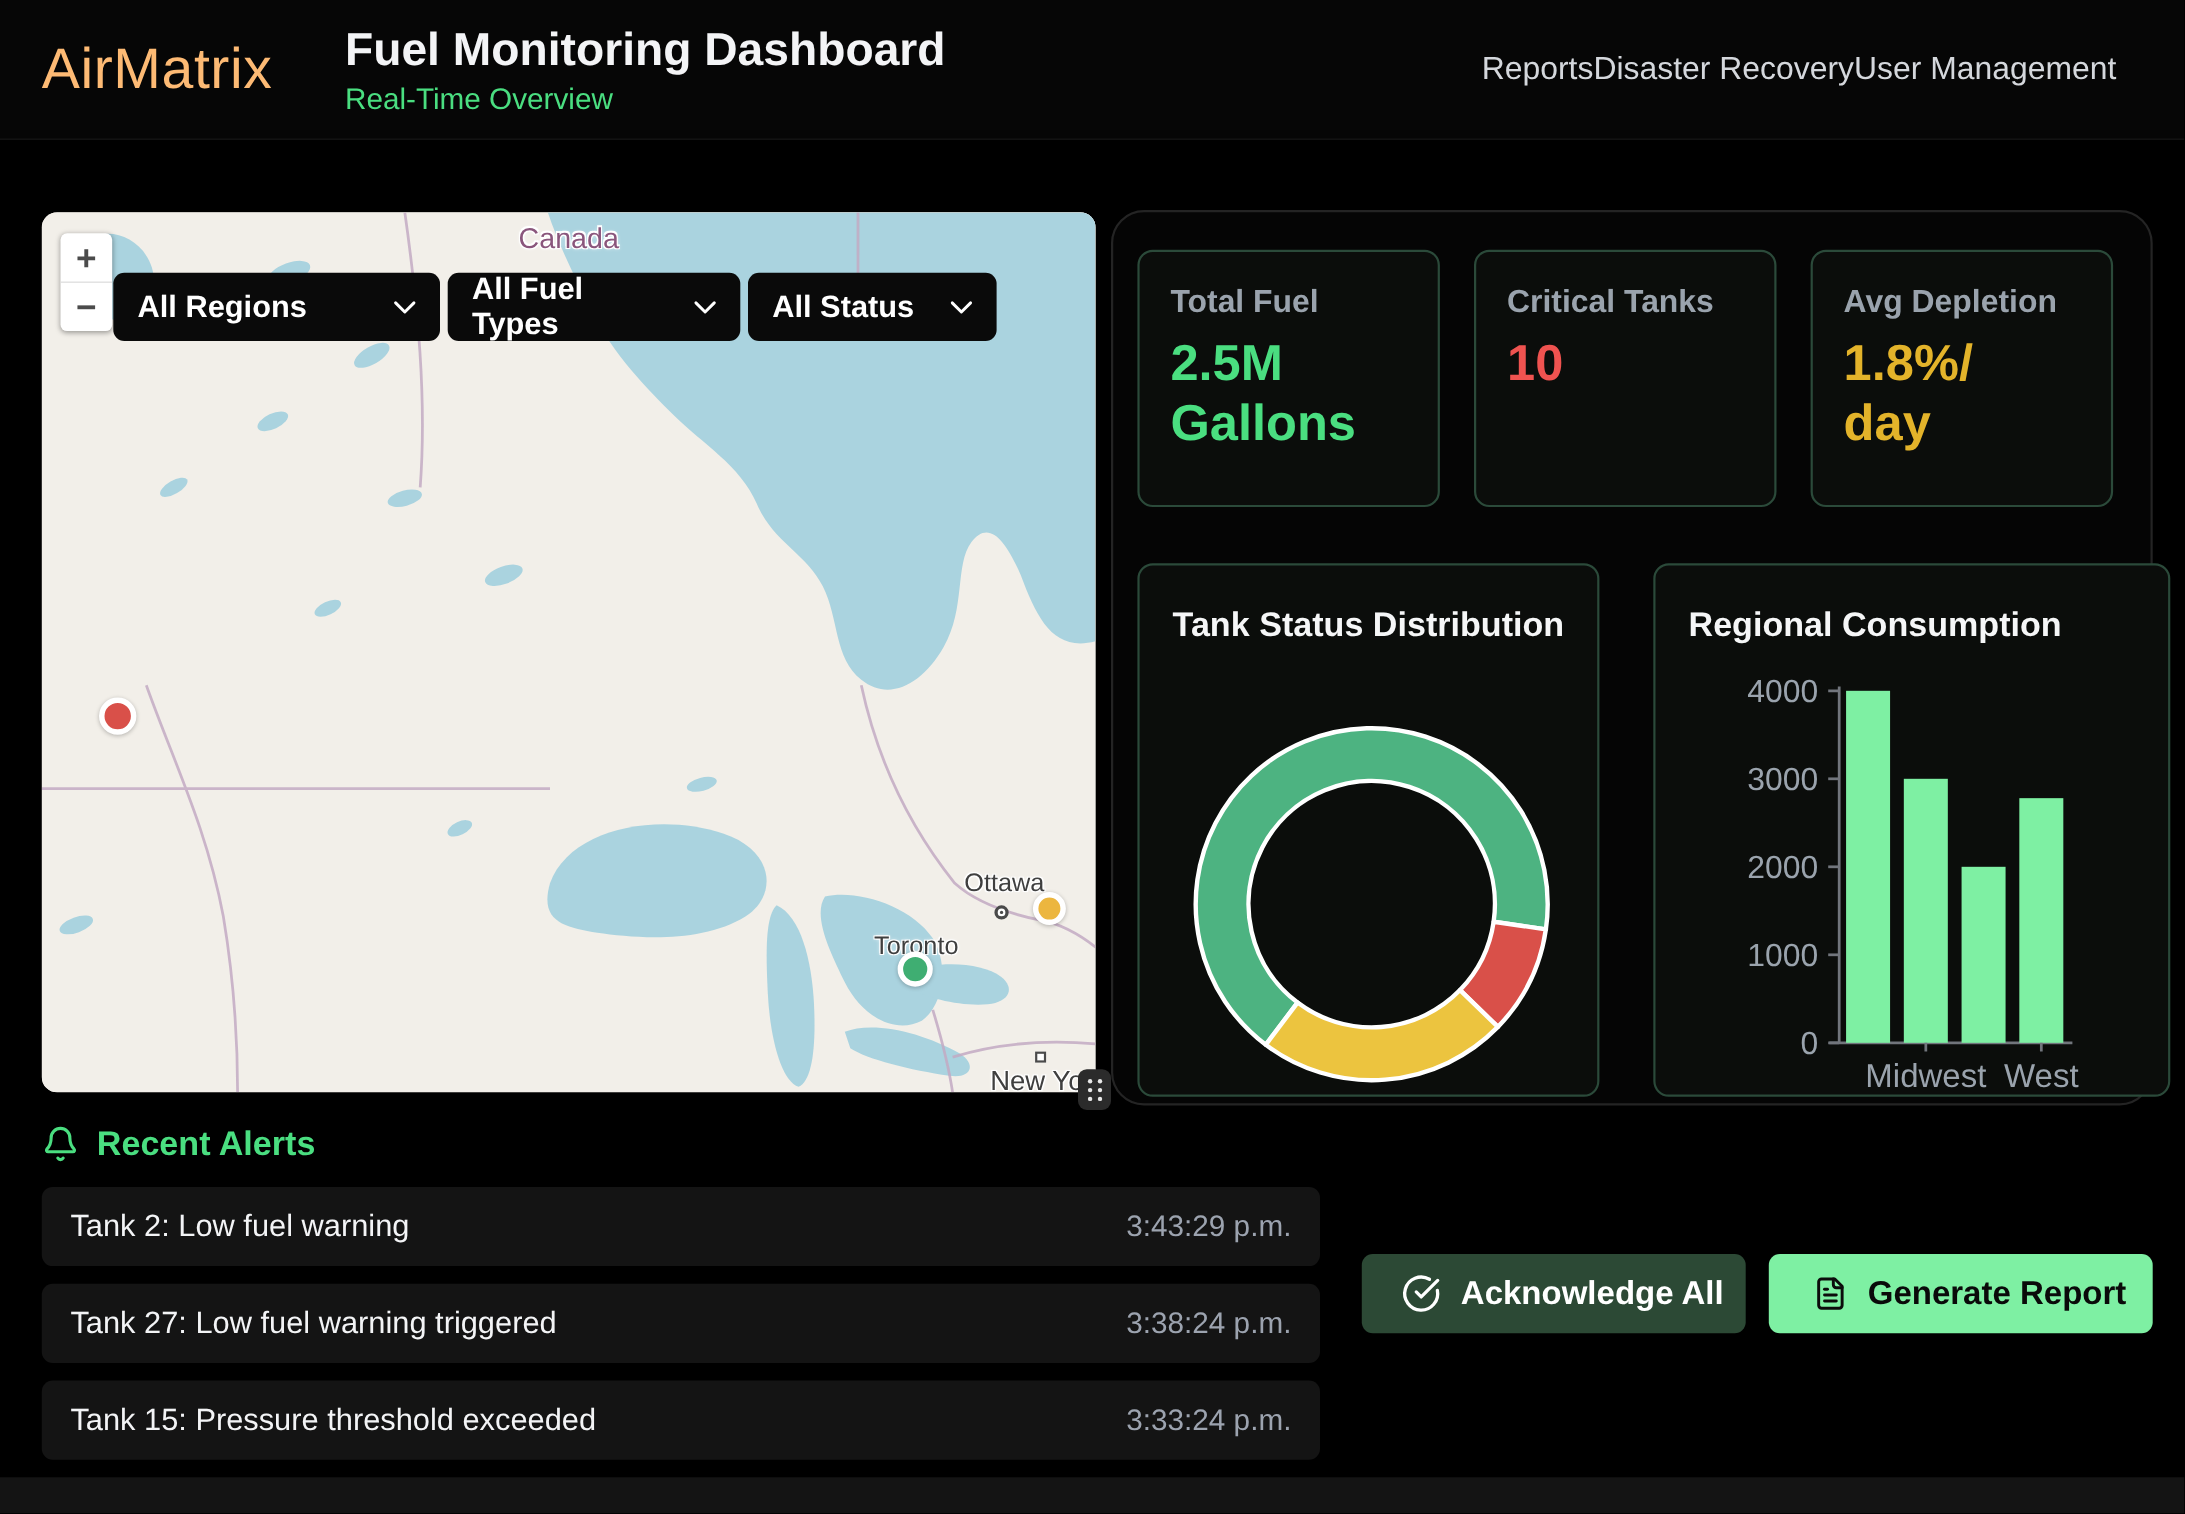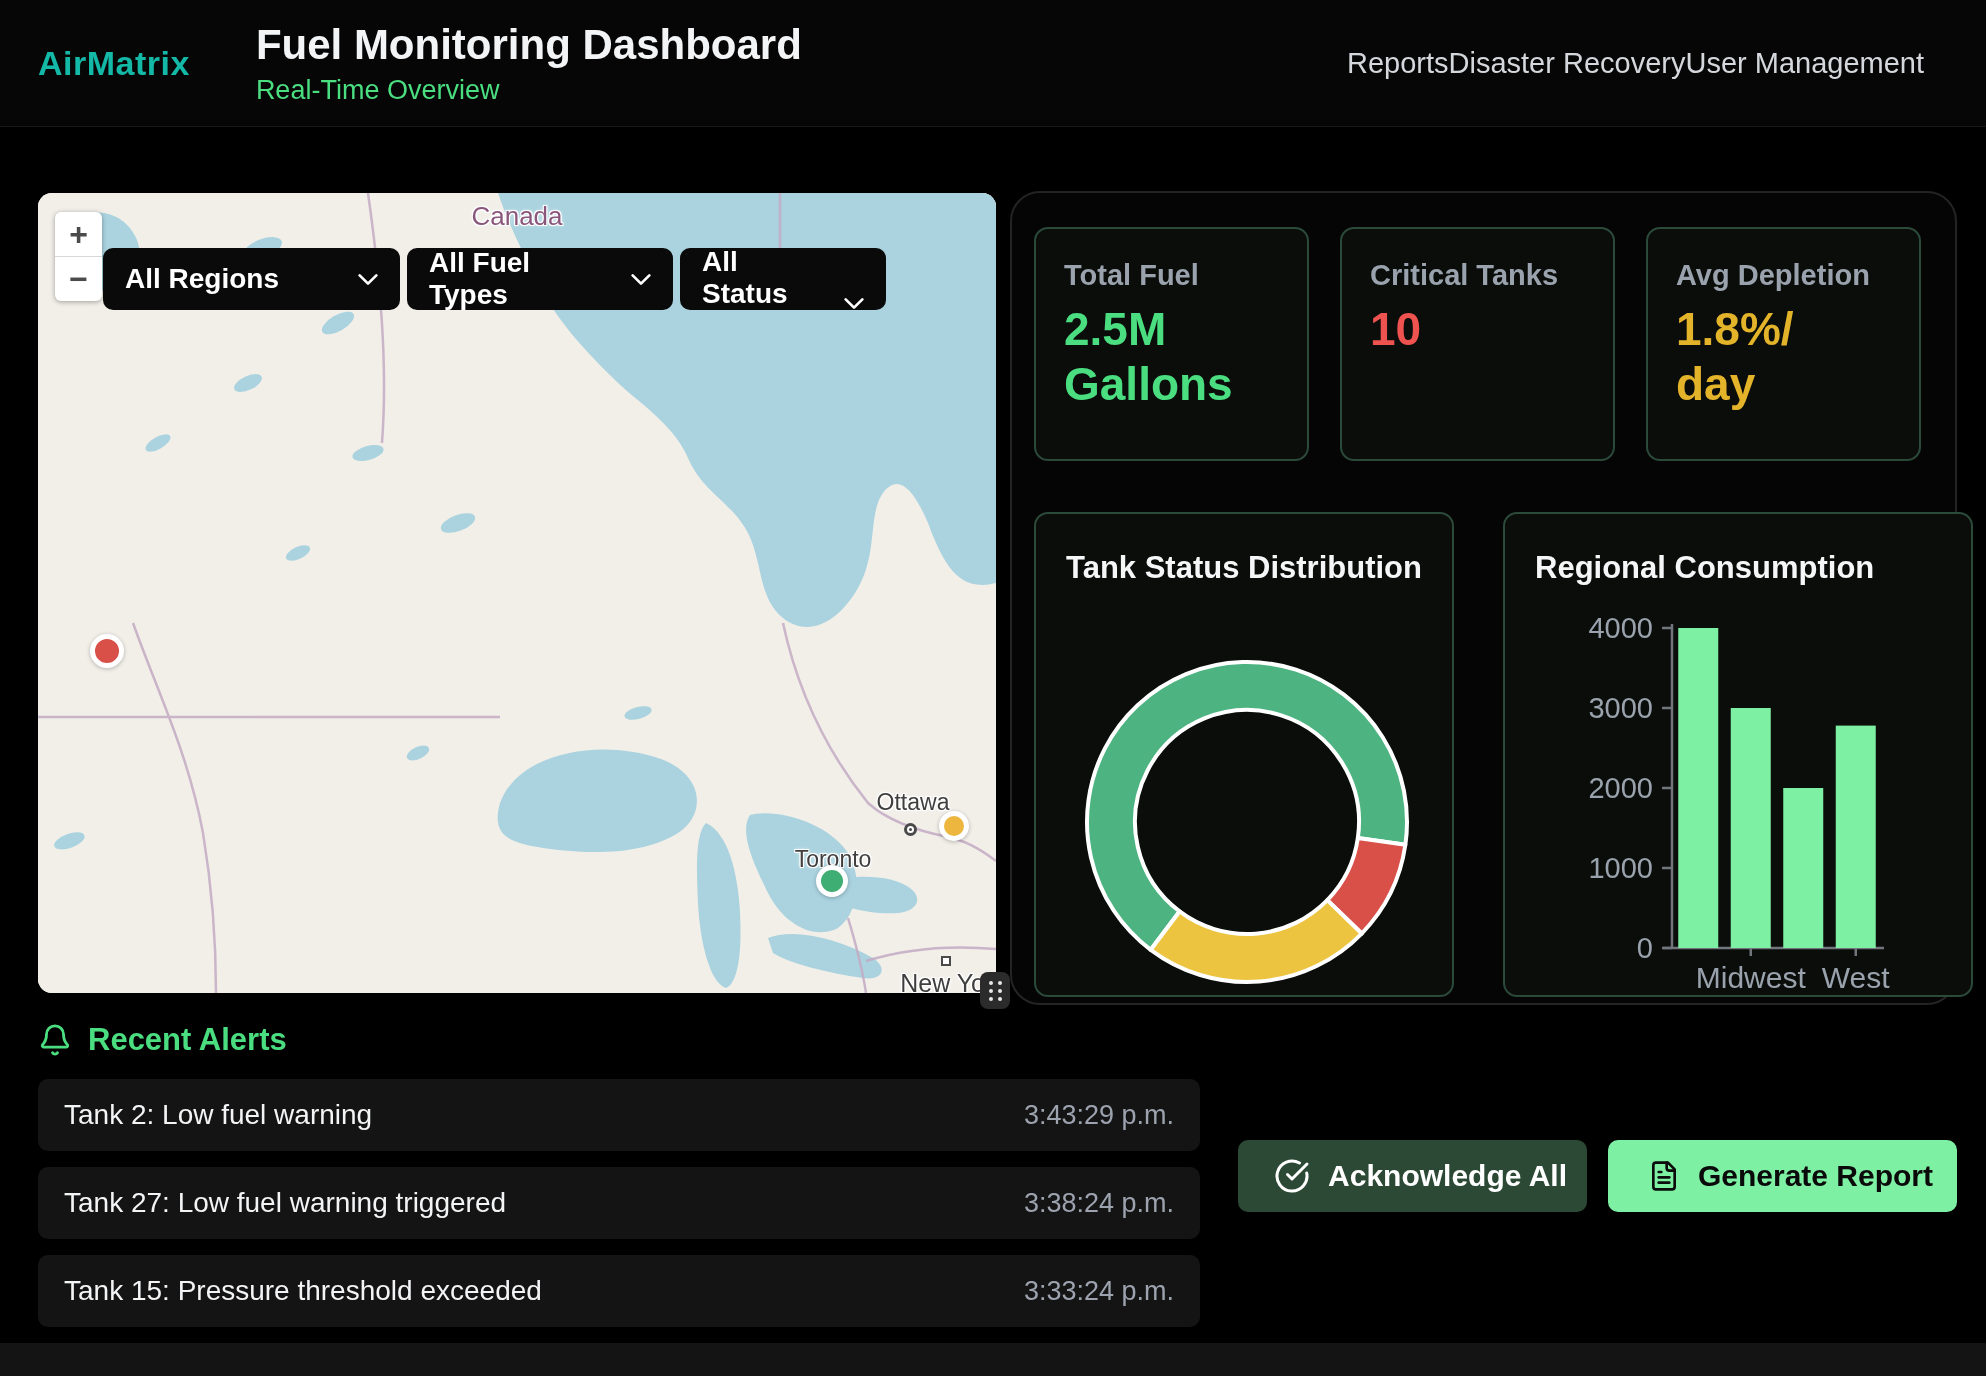--- a/index.html
+++ b/index.html
@@ -4,21 +4,21 @@
 <style>
   * { margin:0; padding:0; box-sizing:border-box; }
   html,body { background:#000; }
   body { font-family:"Liberation Sans","DejaVu Sans",sans-serif; }
   .page { position:relative; width:1986px; height:1376px; background:#000; overflow:hidden; }
 
   
   .header { position:absolute; left:0; top:0; width:1986px; height:127px;
             background:#060606; border-bottom:1px solid #191919;
             display:flex; align-items:center; padding-left:38px; }
-  .brand { color:#14b8a6; font-size:34px; font-weight:700; letter-spacing:.5px; }
+  .brand { color:#fdba74; font-size:52px; font-weight:400; letter-spacing:.5px; }
   .title-block { margin-left:66px; }
   .page-title { color:#f3f4f6; font-size:42px; font-weight:700; }
   .page-subtitle { color:#4ade80; font-size:27px; margin-top:6px; }
   .nav { margin-left:auto; display:flex; padding-right:62px; }
   .nav-item { color:#d4d7dc; font-size:29px; cursor:pointer; }
 
   
   .map-panel { position:absolute; left:38px; top:193px; width:958px; height:800px;
                border-radius:14px; overflow:hidden; background:#f2efe9; }
   .map-svg { position:absolute; left:0; top:0; }
@@ -44,21 +44,21 @@
                   background:#fff; border-radius:6px; box-shadow:0 1px 5px rgba(0,0,0,.35); overflow:hidden; }
   .zoom-btn { width:47px; height:44px; display:flex; align-items:center; justify-content:center;
               color:#4b4b4b; font-size:32px; font-weight:700; cursor:pointer; }
   .zoom-divider { height:1px; background:#d7d7d7; }
 
   .filters { position:absolute; left:35px; top:55px; display:flex; gap:7px; z-index:10;margin-left:30px; }
   .filter { height:62px; background:#0a0a0a; border-radius:10px; color:#fff; font-size:28px; font-weight:600;
             display:flex; align-items:center; justify-content:space-between; padding:0 22px; cursor:pointer; }
   .filter:nth-child(1){ width:297px; }
   .filter:nth-child(2){ width:266px;gap:31px; }
-  .filter:nth-child(3){ width:206px;align-items:flex-end; }
+  .filter:nth-child(3){ width:226px; }
   .chevron { width:20px; height:13px; margin-left:18px; flex:none; }
 
   .resize-handle { position:absolute; left:980px; top:972px; width:30px; height:37px; z-index:6;
                    background:#2b2b2b; border-radius:8px; display:flex; align-items:center; justify-content:center; cursor:grab; }
   .dots { display:grid; grid-template-columns:4px 4px; grid-gap:4px 5px; }
   .dots span { width:4px; height:4px; background:#e8e8e8; border-radius:50%; }
 
   
   .right-panel { position:absolute; left:1010px; top:191px; width:947px; height:814px;
                  background:#050505; border:2px solid #242424; border-radius:30px; }

